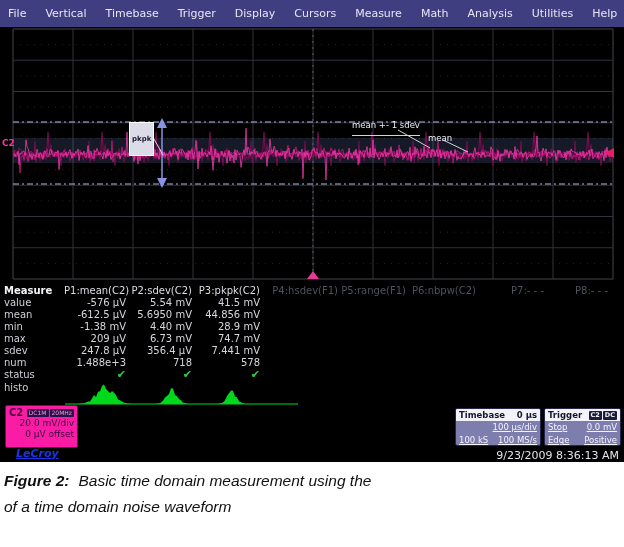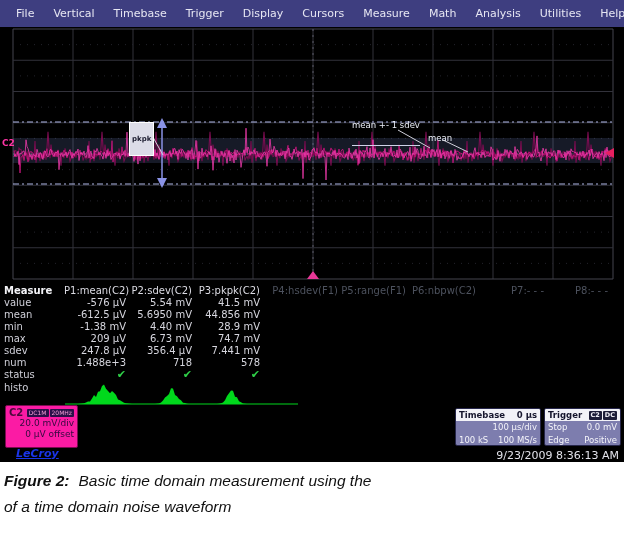--- a/index.html
+++ b/index.html
@@ -1,29 +1,29 @@
 <!DOCTYPE html>
 <html><head>
 <meta charset="utf-8">
 <style>
   html,body{margin:0;padding:0;background:#888;}
   .page{position:relative;width:624px;height:547px;background:#ffffff;overflow:hidden;
         font-family:"DejaVu Sans",sans-serif;}
   
   .menubar{position:absolute;left:0;top:0;width:624px;height:27px;background:#3e3e80;
-           display:flex;align-items:center;padding-left:16px;box-sizing:border-box;}
+           display:flex;align-items:center;padding-left:8px;box-sizing:border-box;}
   .menu-item{color:#e6e6f2;font-size:11px;margin-right:19px;white-space:nowrap;cursor:default;}
   
   .screen{position:absolute;left:0;top:27px;width:624px;height:435px;background:#000;}
   #scope-svg{position:absolute;left:0;top:0;z-index:1;}
   .overlay{position:absolute;z-index:3;}
   .ann-pkpk{left:129px;top:95px;background:#dcdce8;border:1px solid #ffffff;color:#1a1a2e;
             font-size:7px;line-height:8px;padding:12px 2px;font-weight:bold;}
   .ann-meansdev{left:352px;top:93px;color:#eceff8;font-size:8.5px;
-                border-bottom:1px solid #cfd3e8;padding-bottom:15px;}
+                border-bottom:1px solid #cfd3e8;padding-bottom:5px;}
   .ann-mean{left:428px;top:106px;color:#eceff8;font-size:8.5px;}
   .c2-marker{left:2px;top:111px;color:#ff35a6;font-size:9px;font-weight:bold;}
   
   .measure-table{position:absolute;left:4px;top:258px;z-index:3;display:grid;
      grid-template-columns:60px 62px 66px 68px 78px 68px 70px 68px 64px;
      grid-auto-rows:12px;font-size:10px;line-height:12px;color:#d6d6de;}
   .mt-title{font-weight:bold;color:#f2f2f6;}
   .mt-label{color:#cfcfd8;}
   .mt-head{color:#dcdce4;text-align:right;white-space:nowrap;}
   .mt-head.dim{color:#4d525e;}
@@ -42,21 +42,21 @@
   .chan-scale,.chan-offset{text-align:right;line-height:11px;}
   .lecroy{left:16px;top:420px;color:#1a35e8;font-size:11px;font-weight:bold;
           font-style:italic;text-decoration:underline;}
   
   .info-box{top:381px;height:38px;border:1px solid #26264a;border-radius:2px;
             box-sizing:border-box;overflow:hidden;font-size:8.5px;}
   .tb-box{left:455px;width:86px;}
   .tr-box{left:544px;width:77px;}
   .info-head{background:#f2f2f8;color:#16162e;display:flex;justify-content:space-between;
              align-items:center;height:12px;padding:0 3px;font-weight:bold;}
-  .info-body{background:#7d7dae;color:#f4f4fa;height:26px;padding:0 3px;}
+  .info-body{background:#7d7dae;color:#f4f4fa;height:26px;padding:0 3px;text-decoration:underline;}
   .info-row{display:flex;justify-content:space-between;line-height:13px;}
   .tr-badges{display:flex;gap:1px;}
   .tr-badge{background:#1c1c38;color:#f0f0f8;font-size:6.5px;line-height:9px;
             padding:0 2px;border-radius:1px;font-weight:bold;}
   .timestamp{right:5px;top:422px;color:#e2e2ea;font-size:11px;}
   
   .caption{position:absolute;left:0;top:462px;width:624px;height:85px;background:#fff;
            color:#111;font-style:italic;font-size:15.5px;line-height:26px;
            padding:6px 4px;box-sizing:border-box;font-family:"Liberation Sans",sans-serif;}
   .cap-label{font-weight:bold;margin-right:9px;}

